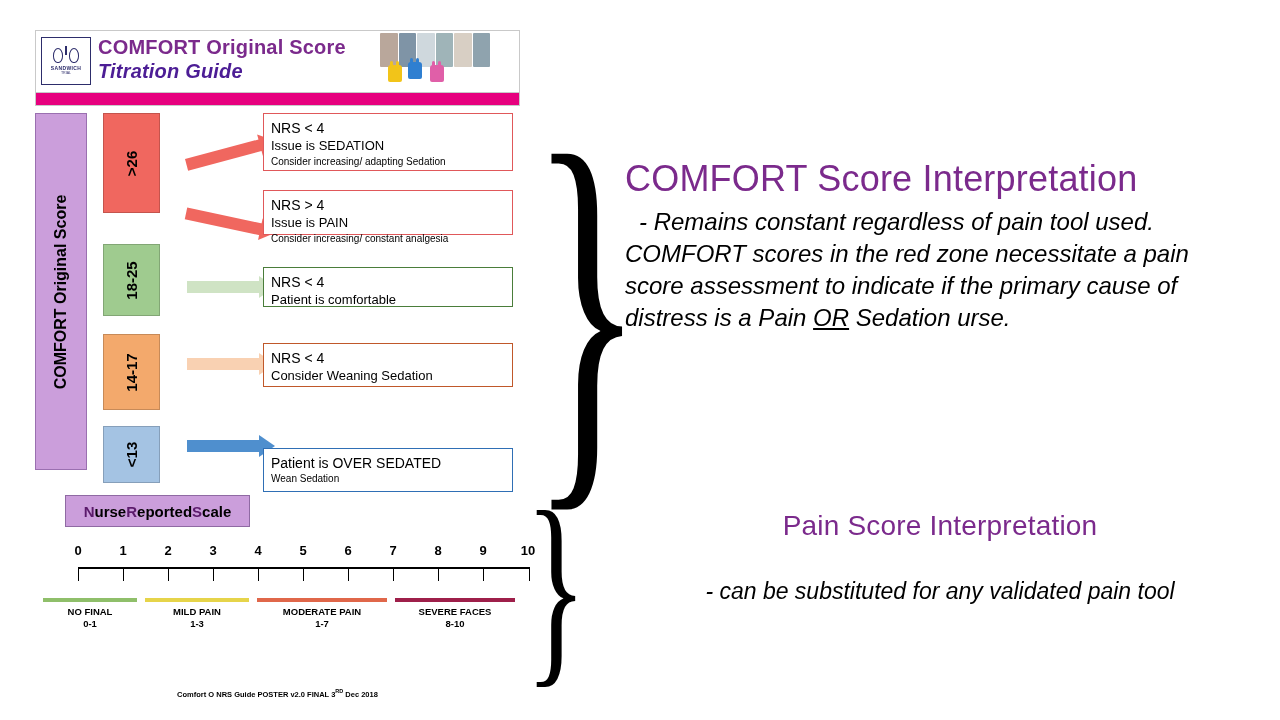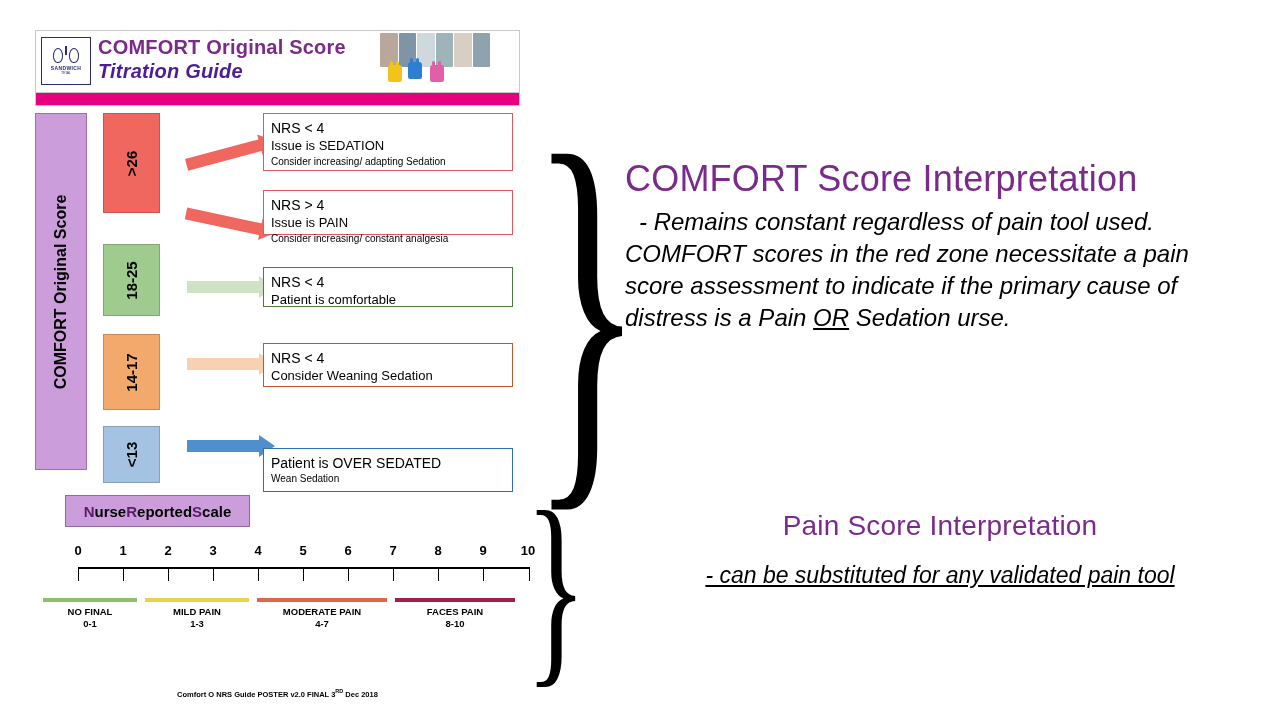--- a/index.html
+++ b/index.html
@@ -367,22 +367,21 @@
     top: 510px;
     width: 640px;
   }
   #right-bottom .heading {
     text-align: center;
     font-size: 28px;
   }
   #right-bottom .body-text {
     text-align: center;
     font-size: 23px;
-    margin-top: 18px;
-    text-decoration: underline;
+    margin-top: 34px;
   }
 </style>
 </head>
 <body>
 
 <div id="poster">
 
   <div class="poster-header">
     <div class="logo-box">
       <div class="logo-lungs">
@@ -530,24 +529,24 @@
   <div class="sev-label" style="left:8px;  width:94px">
     <div>NO FINAL</div>
     <div>0-1</div>
   </div>
   <div class="sev-label" style="left:110px;width:104px">
     <div>MILD PAIN</div>
     <div>1-3</div>
   </div>
   <div class="sev-label" style="left:222px;width:130px">
     <div>MODERATE PAIN</div>
-    <div>4-7</div>
+    <div>1-7</div>
   </div>
   <div class="sev-label" style="left:360px;width:120px">
-    <div>FACES PAIN</div>
+    <div>SEVERE FACES</div>
     <div>8-10</div>
   </div>
 
   <div class="footer-note">
     <span>Comfort O NRS Guide POSTER v2.0 FINAL 3</span><sup>RD</sup><span> Dec 2018</span>
   </div>
 </div>
 
 <div class="brace" id="brace1">}</div>
 <div class="brace" id="brace2">}</div>

